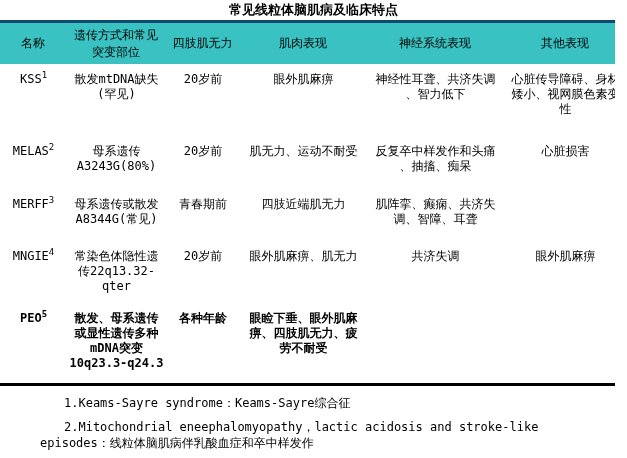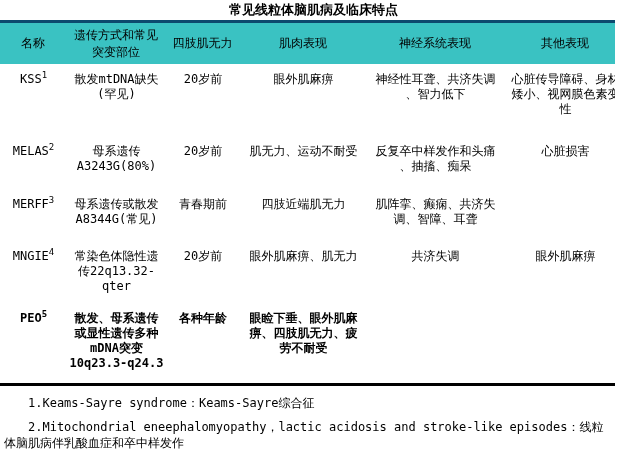--- a/index.html
+++ b/index.html
@@ -21,21 +21,21 @@
     text-align:center;vertical-align:middle;height:37px;
     padding:2px 2px;white-space:pre-wrap;overflow:hidden;
   }
   table.main td{
     font-size:12px;line-height:15px;vertical-align:top;text-align:center;
     padding:8px 2px 2px 3px;white-space:pre-wrap;overflow:hidden;
   }
   tr.r0 td{height:62px;} tr.r1 td{height:43px;margin-left:15px;} tr.r2 td{height:42px;}
   tr.r3 td{height:52px;} tr.r4 td{height:70px;font-weight:bold;}
   td sup{font-size:9px;line-height:0;}
-  .footnotes{padding:9px 4px 0 4px;}
+  .footnotes{padding:9px 4px 0 4px;margin-left:36px;}
   .footnotes p{
     margin:0 0 8px 0;font-size:12px;line-height:16px;
     text-indent:2em;white-space:normal;
   }
 </style>
 </head>
 <body>
 
 <div class="page">
 

